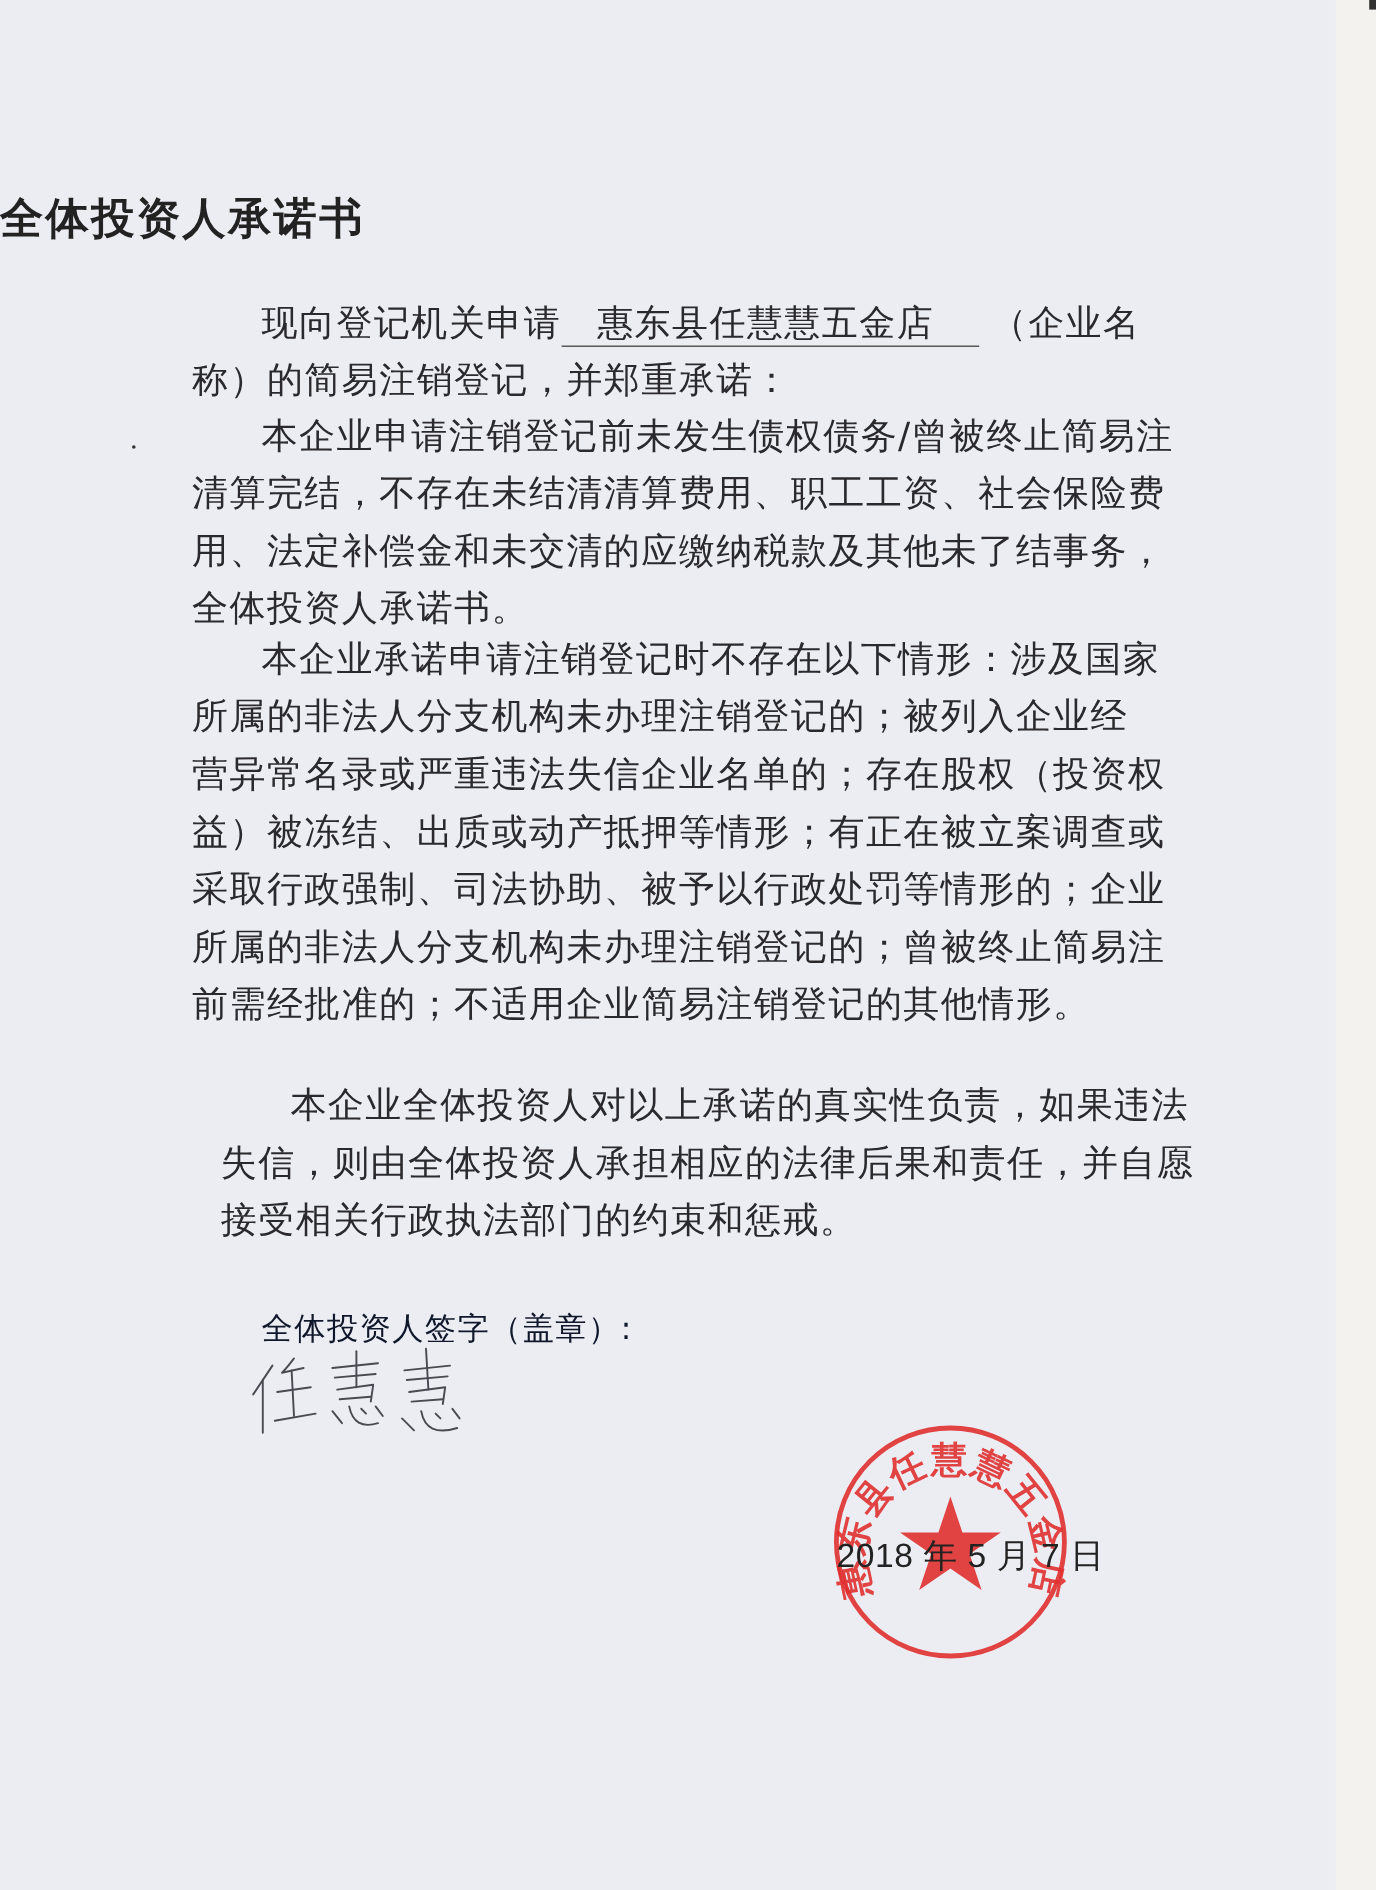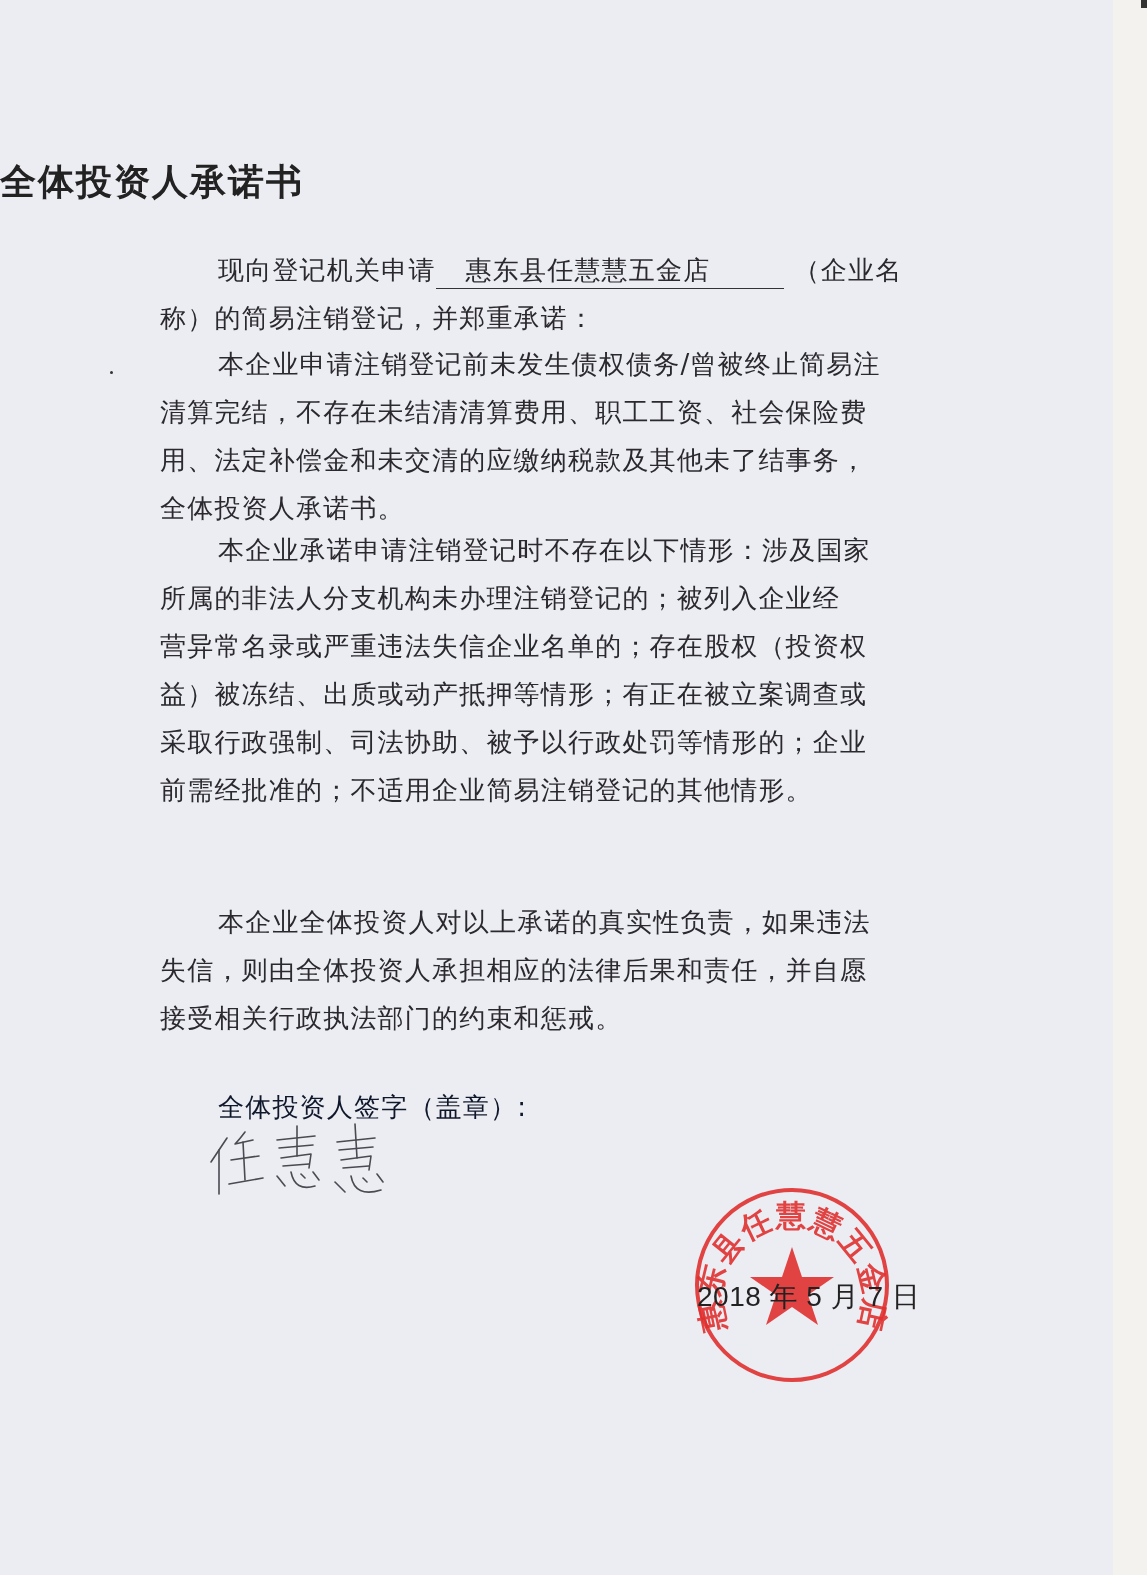--- a/index.html
+++ b/index.html
@@ -46,21 +46,21 @@
       text-align: left;
       font-size: 36px;
       font-weight: bold;
       letter-spacing: 2px;
       color: #222;
     }
     .body-text {
       position: absolute;
       left: 160px;
       width: 780px;
-      font-size: 26px;
+      font-size: 30px;
       line-height: 48px;
       letter-spacing: 1.2px;
       color: #2a2a2e;
     }
     .line {
       white-space: nowrap;
       height: 48px;
     }
     .indent {
       padding-left: 58px;
@@ -128,24 +128,25 @@
   <div class="line">用、法定补偿金和未交清的应缴纳税款及其他未了结事务，</div>
   <div class="line">全体投资人承诺书。</div>
 </div>
 
 <div class="body-text" style="top:526px;">
   <div class="line indent">本企业承诺申请注销登记时不存在以下情形：涉及国家</div>
   <div class="line">所属的非法人分支机构未办理注销登记的；被列入企业经</div>
   <div class="line">营异常名录或严重违法失信企业名单的；存在股权（投资权</div>
   <div class="line">益）被冻结、出质或动产抵押等情形；有正在被立案调查或</div>
   <div class="line">采取行政强制、司法协助、被予以行政处罚等情形的；企业</div>
+  <div class="line">所属的非法人分支机构未办理注销登记的；曾被终止简易注</div>
   <div class="line">前需经批准的；不适用企业简易注销登记的其他情形。</div>
 </div>
 
-<div class="body-text" style="top:898px;">
+<div class="body-text" style="top:898px;margin-left:24px;">
   <div class="line indent">本企业全体投资人对以上承诺的真实性负责，如果违法</div>
   <div class="line">失信，则由全体投资人承担相应的法律后果和责任，并自愿</div>
   <div class="line">接受相关行政执法部门的约束和惩戒。</div>
 </div>
 
 <div class="sign-label">全体投资人签字（盖章）:</div>
 
 <svg class="signature" viewBox="0 0 200 80">
   <g fill="none" stroke="#4a4a52" stroke-width="1.6" stroke-linecap="round" stroke-linejoin="round">
 

